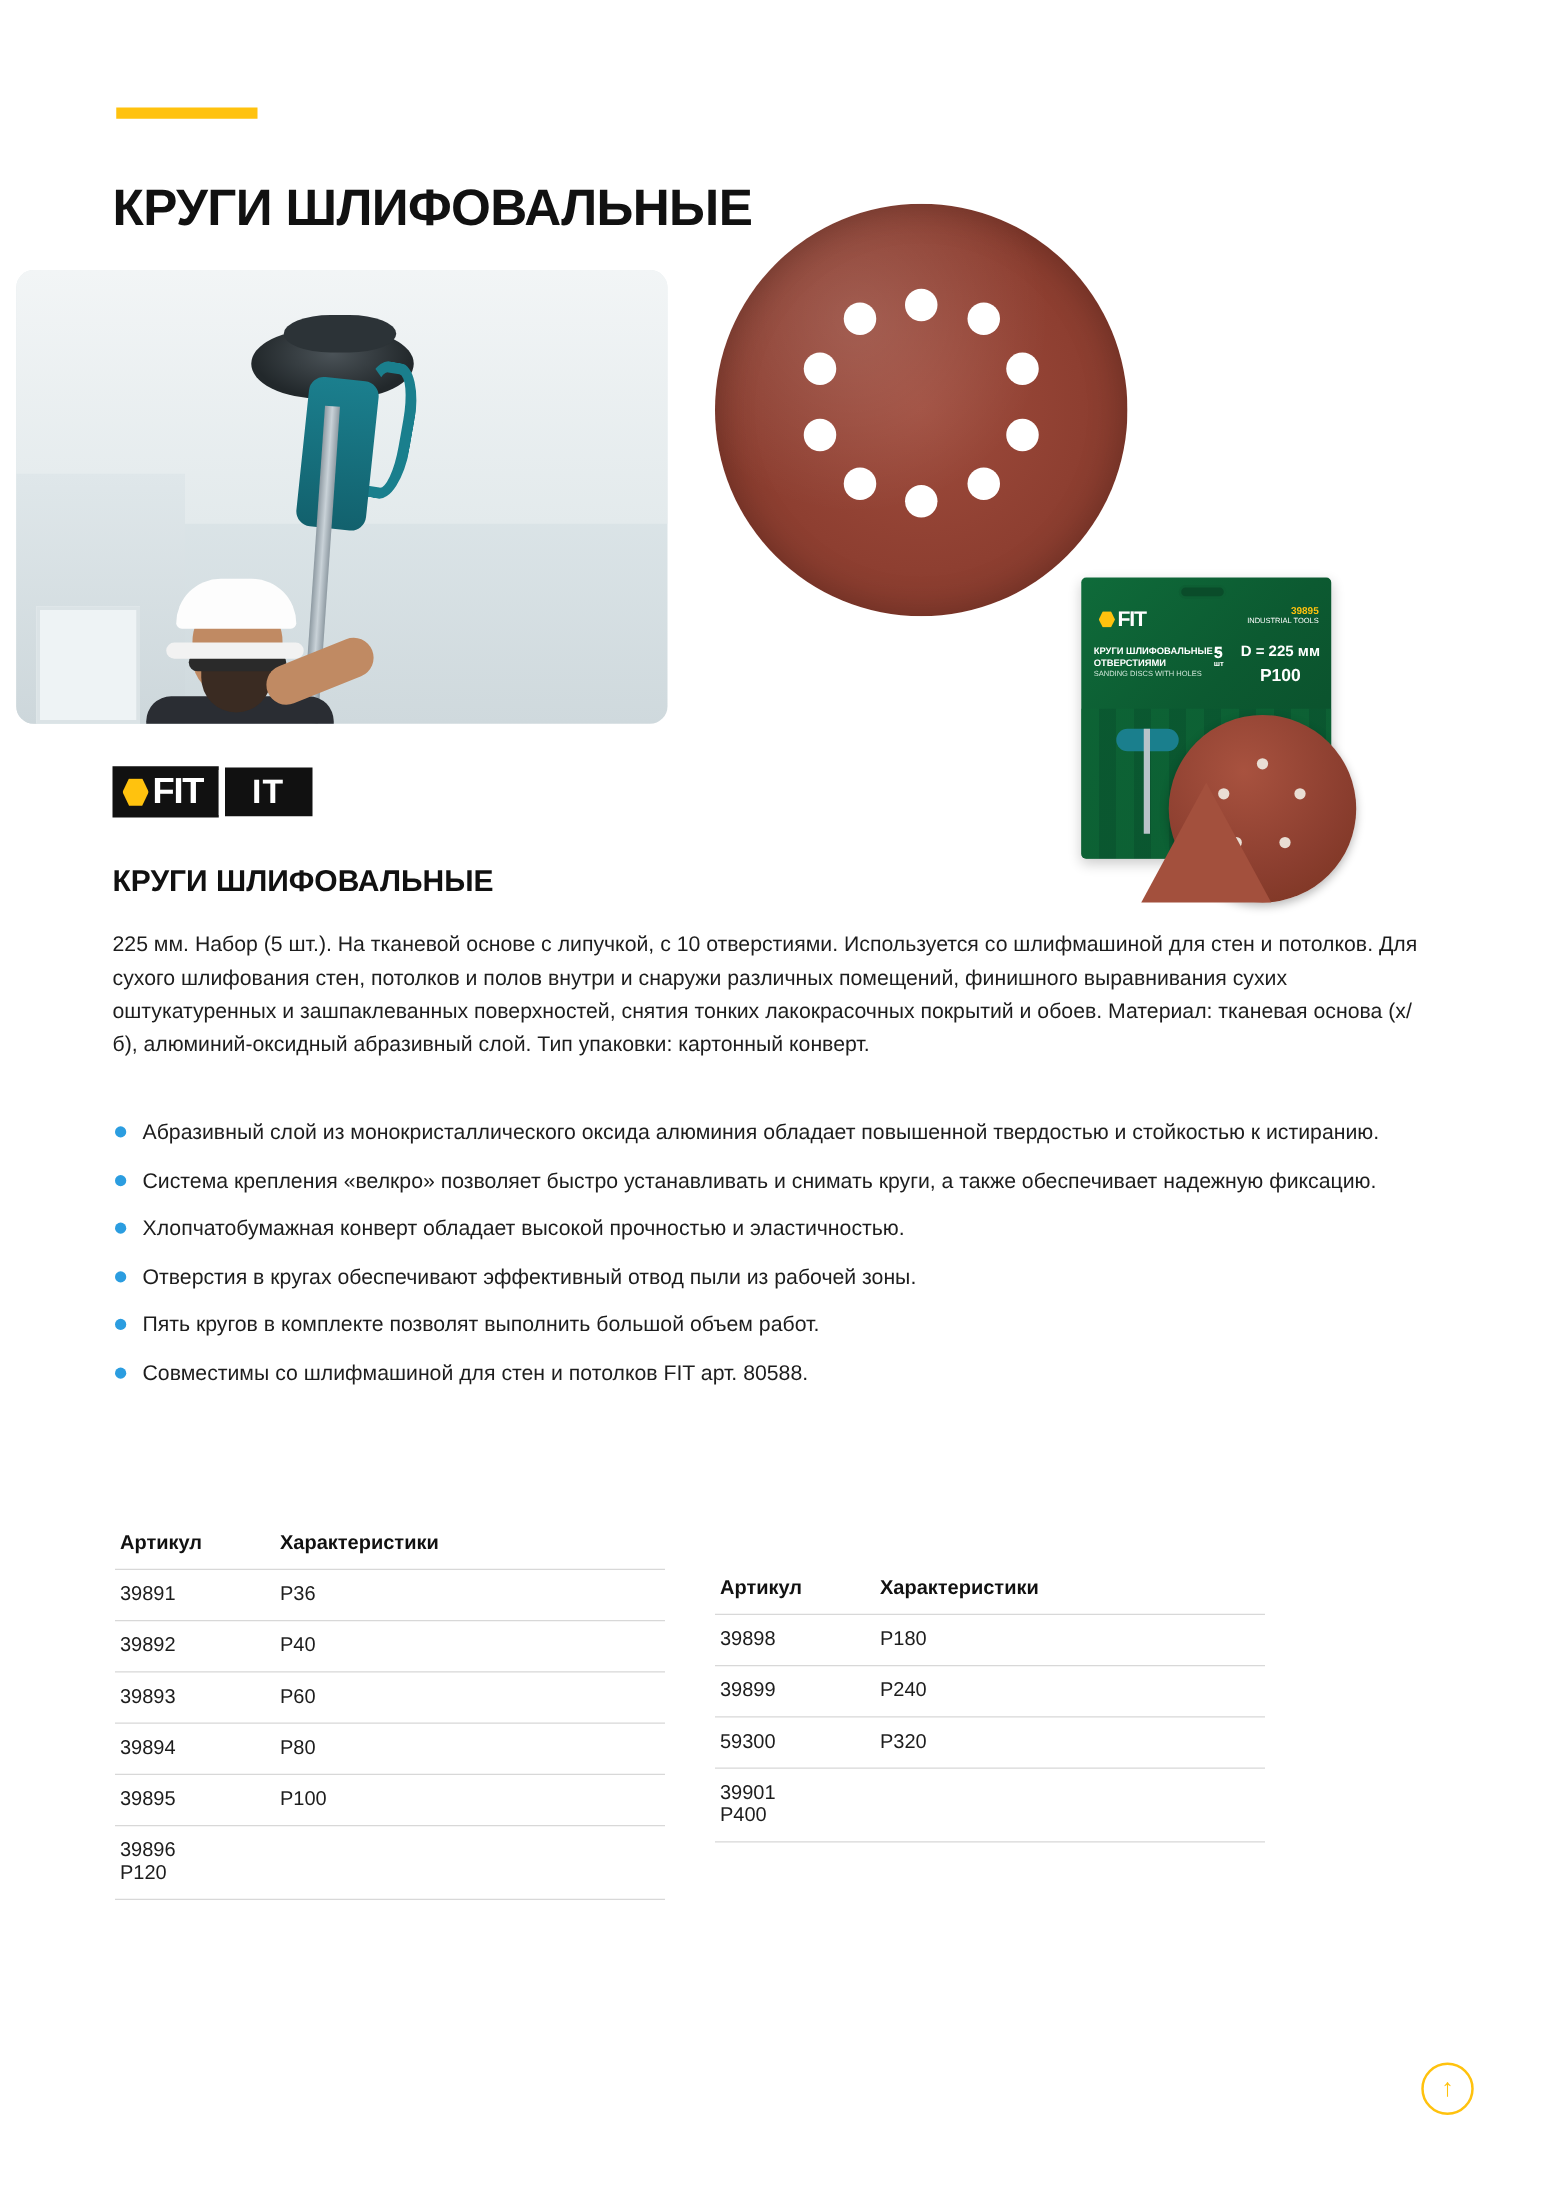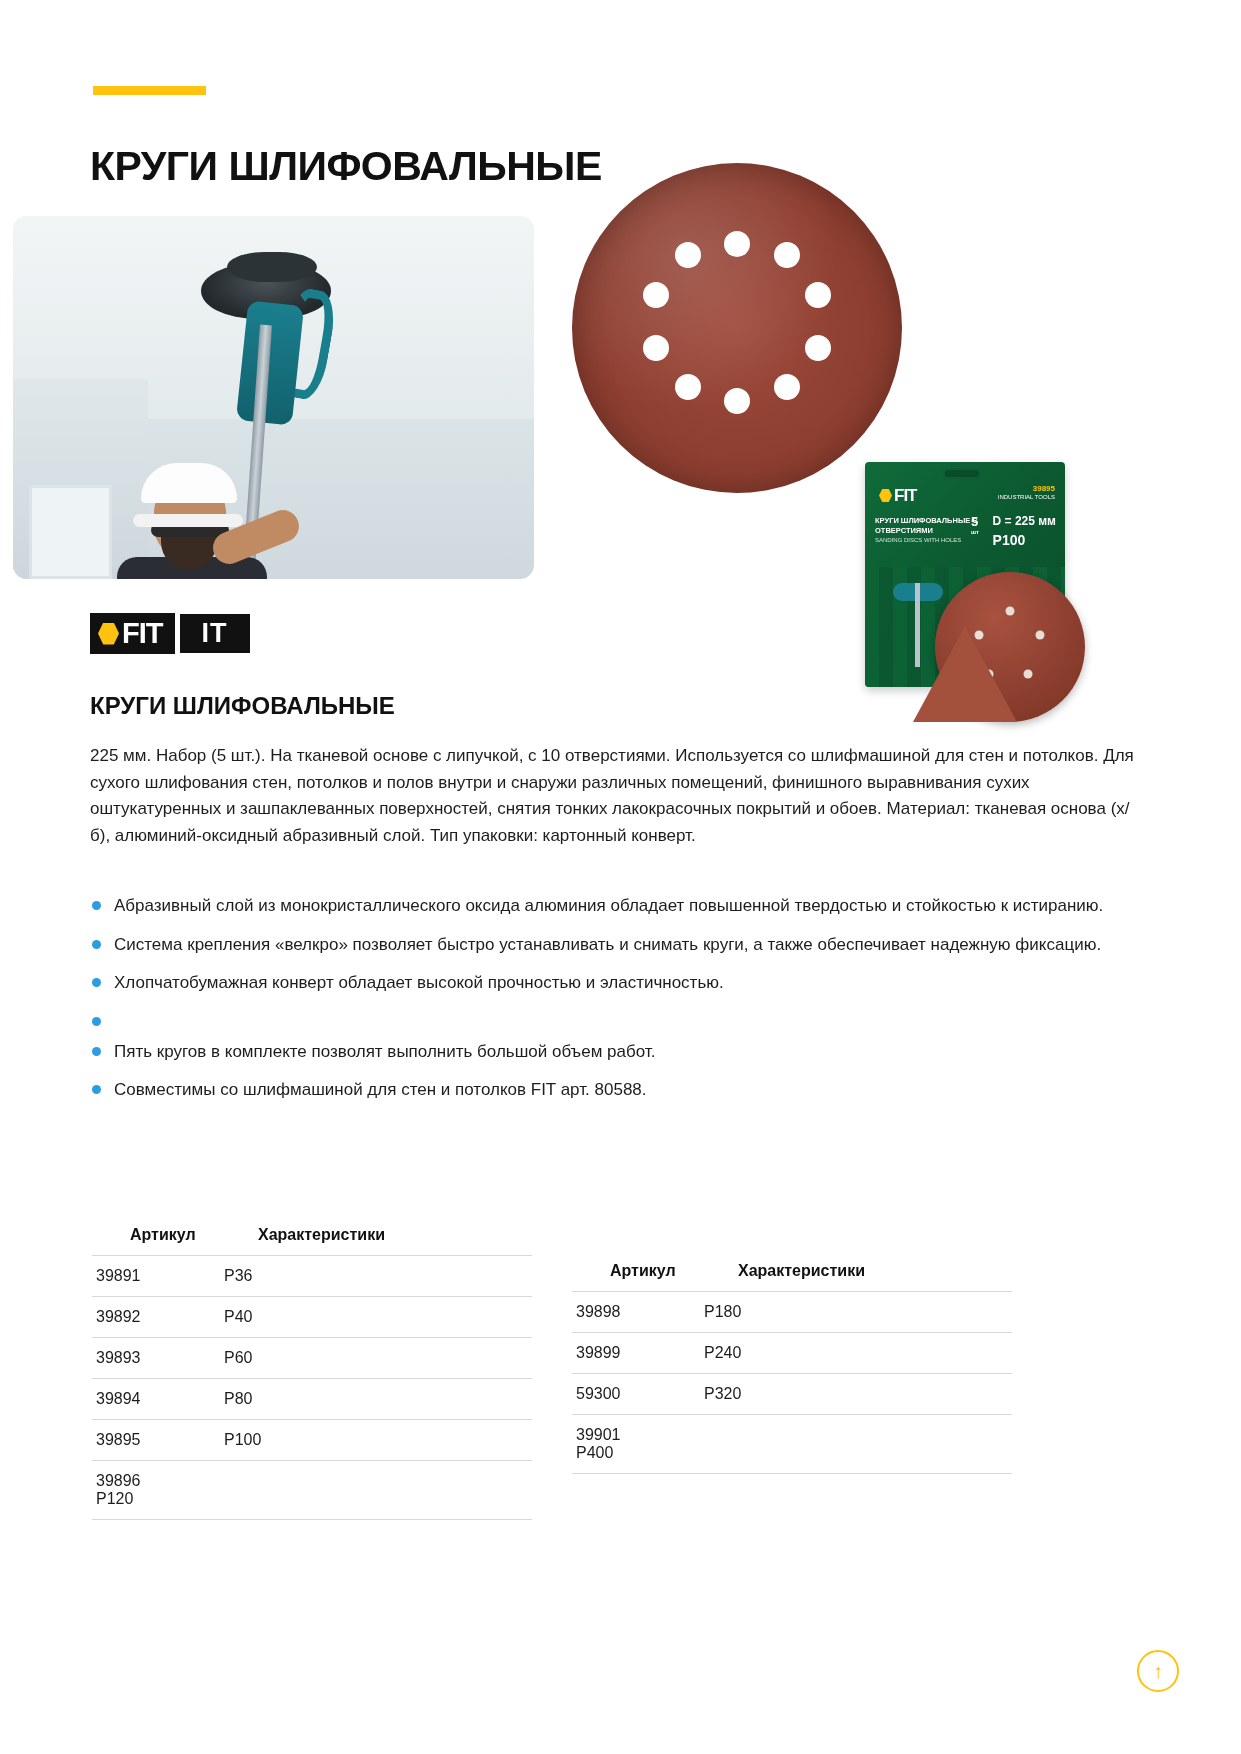--- a/index.html
+++ b/index.html
@@ -168,21 +168,21 @@
     text-align: right; line-height: 1.3;
   }
   .pack-code span { display: block; color: #ffffff; font-size: 6px; font-weight: normal; }
   .pack-title {
     position: absolute; left: 10px; top: 54px; width: 120px;
     color: #ffffff; font-size: 7.5px; font-weight: bold; line-height: 1.35;
   }
   .pack-title em { display: block; font-style: normal; font-weight: normal; font-size: 6px; color: #cfe6d8; }
   .pack-spec {
     position: absolute; right: 9px; top: 52px;
-    color: #ffffff; text-align: left; margin-left: 28px;
+    color: #ffffff; text-align: center; margin-left: 28px;
   }
   .pack-spec .d { font-size: 12px; font-weight: bold; white-space: nowrap; }
   .pack-spec .p { font-size: 14px; font-weight: bold; margin-top: 4px; }
   .pack-qty {
     position: absolute; right: 86px; top: 52px;
     color: #ffffff; font-size: 13px; font-weight: bold;
   }
   .pack-qty small { font-size: 6px; display: block; line-height: 1; }
   .pack-stripes {
     position: absolute; left: 0; bottom: 0; width: 100%; height: 120px;
@@ -254,21 +254,21 @@
   .bullet .txt { font-size: 17px; line-height: 1.5; color: #1d1d1d; }
 
   
   .table {
     position: absolute;
     font-size: 16px;
   }
   .table.left { left: 92px; top: 1226px; width: 440px; }
   .table.right { left: 572px; top: 1262px; width: 440px; }
   .thead { display: flex; font-weight: bold; padding: 0 0 11px 4px; color: #111; }
-  .thead .c1 { width: 128px; margin-left: 34px; }
+  .thead .c1 { width: 128px; }
   .trow {
     display: flex; padding: 11px 0 11px 4px;
     border-top: 1px solid #d8d8d8;
     color: #1d1d1d;
   }
   .trow:last-child { border-bottom: 1px solid #d8d8d8; flex-direction: column; }
   .trow .c1 { width: 128px; }
 
   
   .scrolltop {
@@ -380,20 +380,21 @@
     <div class="bullet">
       <span class="dot"></span>
       <span class="txt">Система крепления «велкро» позволяет быстро устанавливать и снимать круги, а также обеспечивает надежную фиксацию.</span>
     </div>
     <div class="bullet">
       <span class="dot"></span>
       <span class="txt">Хлопчатобумажная конверт обладает высокой прочностью и эластичностью.</span>
     </div>
     <div class="bullet">
       <span class="dot"></span>
+      <span class="txt">Отверстия в кругах обеспечивают эффективный отвод пыли из рабочей зоны.</span>
     </div>
     <div class="bullet">
       <span class="dot"></span>
       <span class="txt">Пять кругов в комплекте позволят выполнить большой объем работ.</span>
     </div>
     <div class="bullet">
       <span class="dot"></span>
       <span class="txt">Совместимы со шлифмашиной для стен и потолков FIT арт. 80588.</span>
     </div>
   </div>

